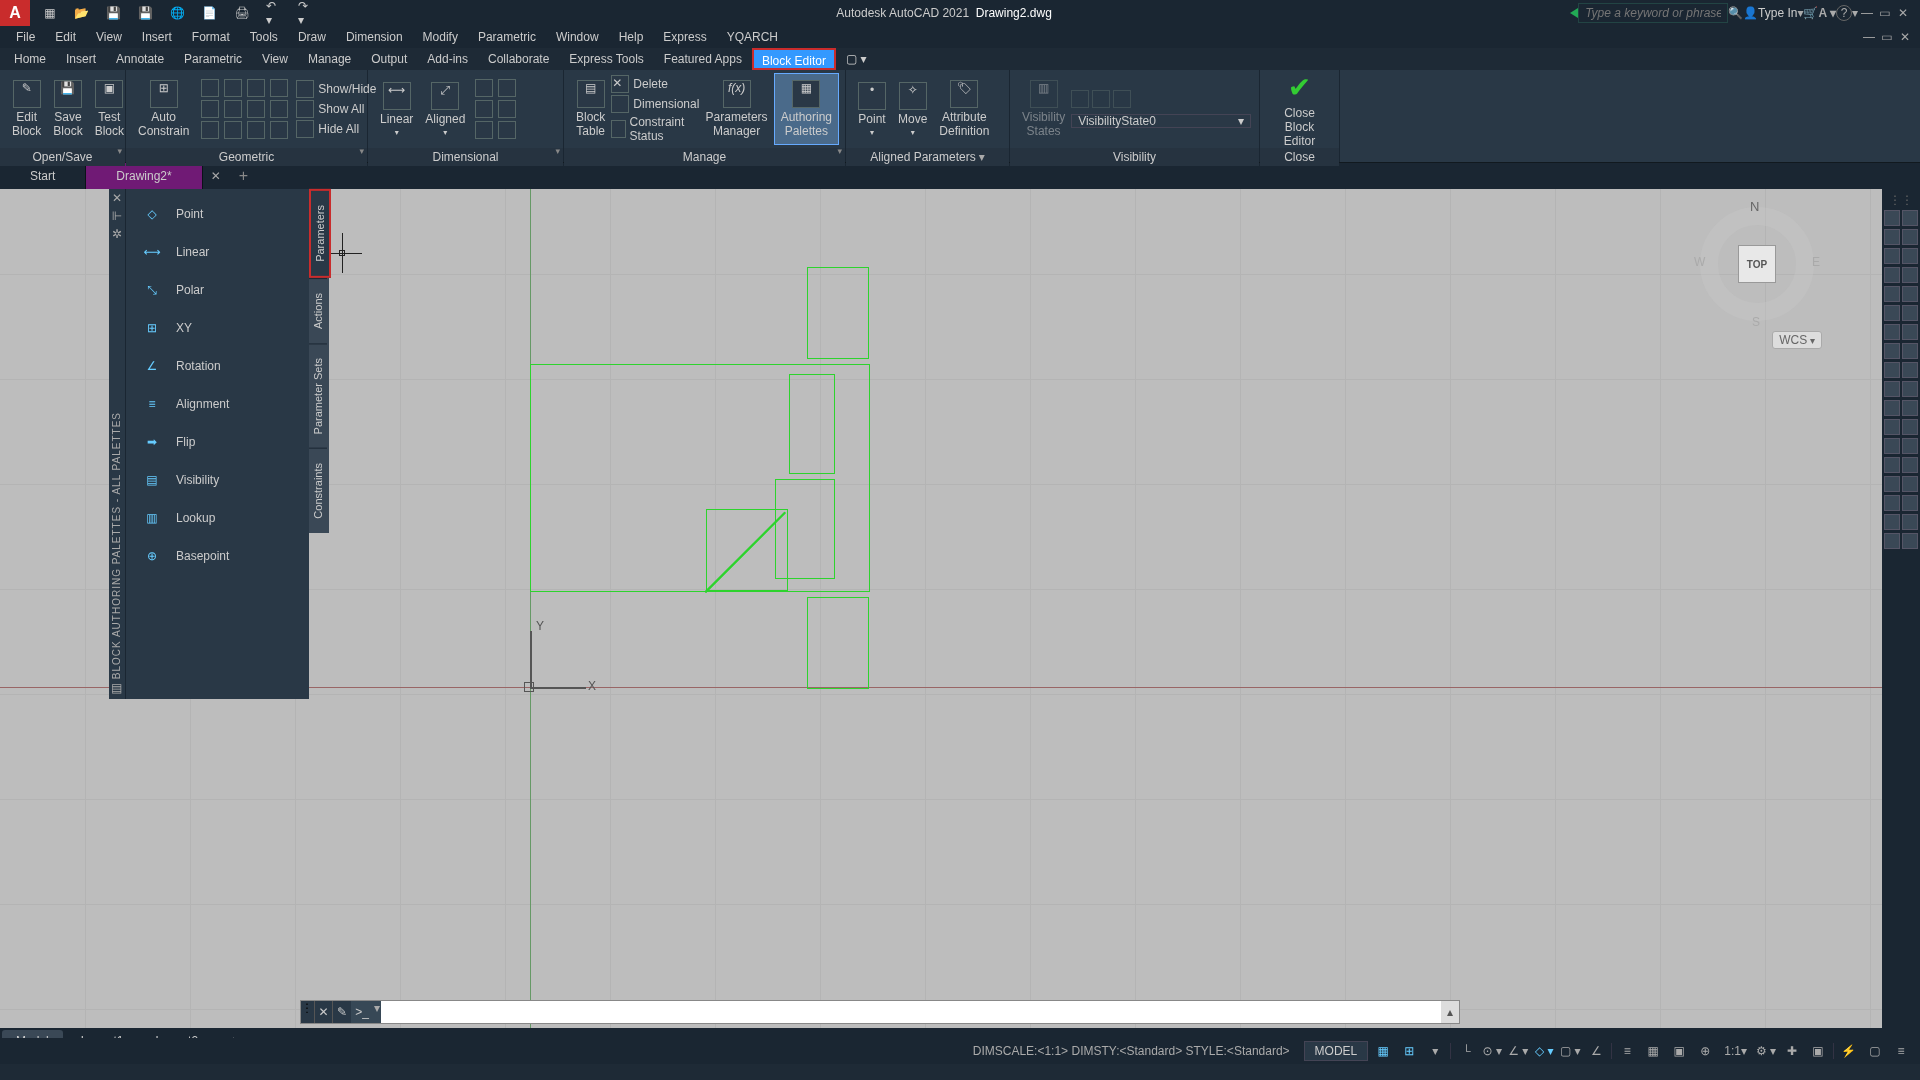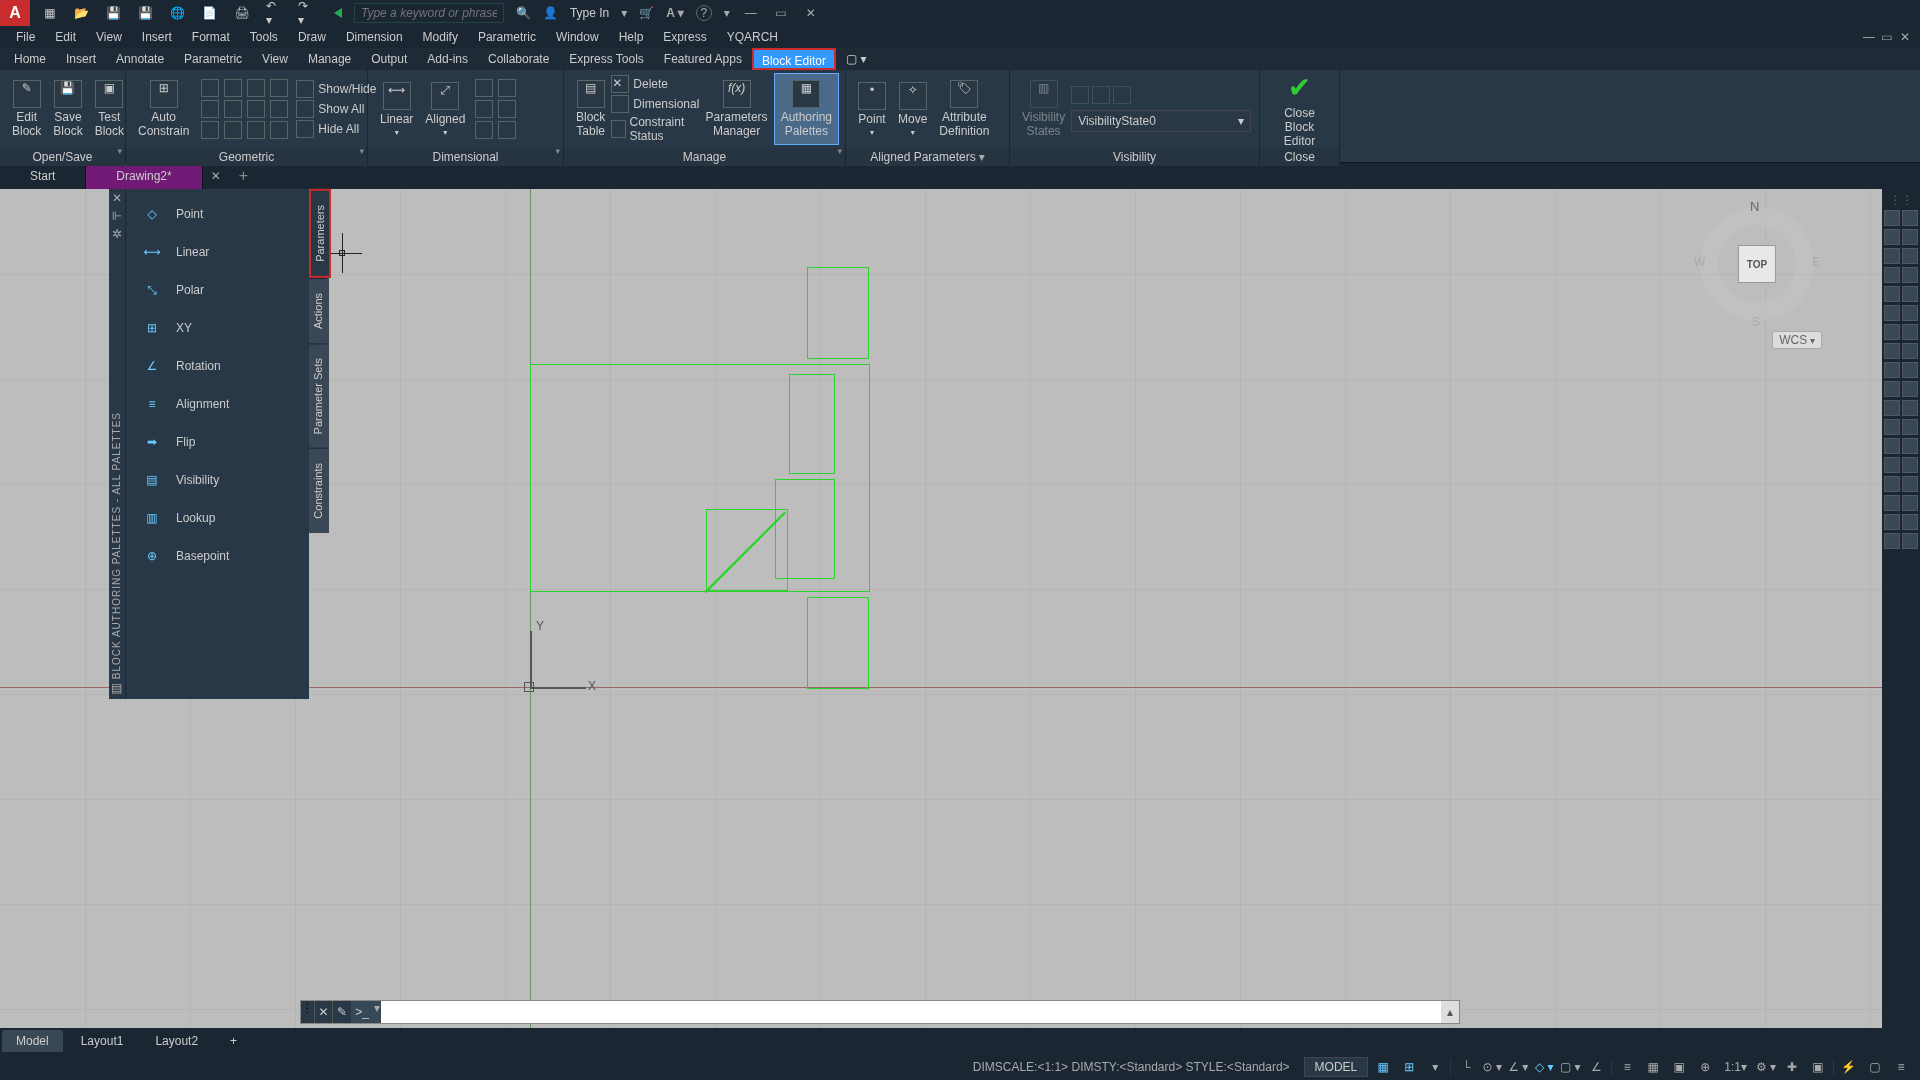--- a/index.html
+++ b/index.html
@@ -3,40 +3,40 @@
 <meta charset="utf-8">
 <style>
 *{margin:0;padding:0;box-sizing:border-box;font-family:Segoe UI,Arial,sans-serif;font-size:12px;user-select:none}
 body{width:1920px;height:1080px;overflow:hidden;background:#1e2a36}
 .titlebar{height:26px;background:#1a2632;display:flex;align-items:center;color:#ccc}
 .logo{width:30px;height:26px;background:#c92c2c;display:flex;align-items:center;justify-content:center;color:#fff;font-size:16px;font-weight:bold}
 .qat{display:flex;gap:16px;padding:0 12px;align-items:center}
 .qat-icon{width:16px;height:16px;display:flex;align-items:center;justify-content:center;color:#ccc}
 .title-center{flex:1;text-align:center;color:#ccc}
 .title-center span:last-child{color:#fff}
-.title-right{display:flex;gap:12px;align-items:center;padding:0 8px}
+.title-right{display:flex;align-items:center;padding:0 8px}
 .search-box{background:#1a2632;border:1px solid #244;padding:2px 6px;color:#999;font-style:italic;width:150px}
 .search-tri{width:0;height:0;border-top:5px solid transparent;border-bottom:5px solid transparent;border-right:8px solid #2a5}
 .win-btn{width:18px;text-align:center;color:#aaa}
 .menubar{height:22px;background:#1a2632;display:flex;align-items:center;padding:0 6px;justify-content:space-between}
 .menu-left,.menu-right{display:flex}
 .menu-item{padding:0 10px;color:#ccc;height:22px;line-height:22px}
 .ribbon-tabs{height:22px;background:#1e2a36;display:flex;align-items:center;padding:0 4px}
 .ribbon-tab{padding:0 10px;color:#ccc;height:22px;line-height:22px}
 .ribbon-tab.active{background:#3399ff;color:#fff;border:2px solid #c92c2c;padding:0 8px}
 .ribbon{height:93px;background:#293846;border-bottom:1px solid #11191f;display:flex}
 .panel{border-right:1px solid #1a2632;display:flex;flex-direction:column;position:relative}
 .panel-body{flex:1;display:flex;align-items:center;padding:3px 6px}
 .panel-title{height:18px;line-height:18px;text-align:center;color:#ccc;background:#263340;width:100%}
 .big-btn{display:flex;flex-direction:column;align-items:center;justify-content:center;padding:2px 6px;color:#ccc;text-align:center;gap:2px;height:72px}
 .big-btn.active{background:#4a6a8a;border:1px solid #6af}
 .big-ico{width:28px;height:28px;border:1px solid #566;background:#2a3846}
 .sm-row{display:flex;align-items:center;gap:4px;color:#ccc;padding:1px 0}
 .sm-ico{width:18px;height:18px;border:1px solid #566;background:#2a3846}
-.vis-combo{width:180px;height:22px;background:#2a3846;border:1px solid #445;color:#ccc;padding:0 6px;display:flex;align-items:center;justify-content:space-between}
+.vis-combo{width:180px;height:14px;background:#2a3846;border:1px solid #445;color:#ccc;padding:0 6px;display:flex;align-items:center;justify-content:space-between}
 .dd-arrow::after{content:"▾";color:#aaa;margin-left:3px}
 .doc-tabs{height:26px;background:#1a2632;display:flex;align-items:center}
 .dtab{padding:0 30px;color:#ccc;height:26px;line-height:26px;border-right:1px solid #0a1218}
 .dtab.active{background:#701a75}
 .dtab-close{padding:0 8px;color:#aaa}
 .dtab-plus{padding:0 10px;color:#888;font-size:16px}
 .workspace{position:absolute;top:189px;left:0;right:0;bottom:52px;background:#b8b8b8}
 .canvas{position:absolute;top:0;left:0;right:38px;bottom:0;background:#bdbdbd}
 .canvas::before{content:"";position:absolute;inset:0;background-image:linear-gradient(#adadad 1px,transparent 1px),linear-gradient(90deg,#adadad 1px,transparent 1px);background-size:105px 105px;background-position:-20px -20px;opacity:.5}
 .xline{position:absolute;left:0;right:0;height:1px;background:#966}
@@ -73,21 +73,21 @@
 .cmdline{position:absolute;left:300px;right:460px;bottom:56px;height:24px;display:flex;background:#f4f4f4;border:1px solid #888}
 .cmdline .grip{width:14px;background:#293846;border-right:1px solid #555}
 .cmdline .cx{width:18px;background:#293846;color:#ccc;text-align:center;line-height:22px;border-right:1px solid #555}
 .cmdline .cust{width:18px;background:#293846;color:#ccc;text-align:center;line-height:22px}
 .cmdline .prompt{width:22px;background:#374856;text-align:center;line-height:22px;color:#ccc}
 .cmdline .inp{flex:1;background:#fff}
 .cmdline .up{width:18px;background:#ddd;text-align:center;line-height:22px;color:#555}
 .bottom-tabs{position:absolute;left:0;bottom:26px;height:26px;background:#1a2632;display:flex;align-items:center;width:100%}
 .btab{padding:0 14px;color:#ccc;height:22px;line-height:22px;border-radius:3px 3px 0 0;margin:0 2px}
 .btab.active{background:#3a4856}
-.statusbar{position:absolute;left:0;right:0;bottom:0;height:26px;background:#1a2632;display:flex;align-items:center;justify-content:flex-end;color:#ccc;padding:0 8px;gap:4px}
+.statusbar{position:absolute;left:0;right:0;bottom:16px;height:26px;background:#1a2632;display:flex;align-items:center;justify-content:flex-end;color:#ccc;padding:0 8px;gap:4px}
 .st-txt{color:#aaa;margin-right:10px}
 .st-model{background:#293846;padding:2px 10px;border:1px solid #445}
 .st-ico{width:22px;height:20px;display:flex;align-items:center;justify-content:center;color:#aaa;border-right:0}
 .st-ico.on{color:#6cf}
 .st-sep{width:1px;height:16px;background:#334}
 .panel-drop::after{content:"▾";position:absolute;right:3px;bottom:2px;color:#888;font-size:9px}
 .checkmark{color:#3c3;font-size:28px}
 </style>
 </head>
 <body>
@@ -97,20 +97,23 @@
   <div class="qat">
     <span class="qat-icon">▦</span>
     <span class="qat-icon">📂</span>
     <span class="qat-icon">💾</span>
     <span class="qat-icon">💾</span>
     <span class="qat-icon">🌐</span>
     <span class="qat-icon">📄</span>
     <span class="qat-icon">🖨</span>
     <span class="qat-icon">↶ ▾</span>
     <span class="qat-icon">↷ ▾</span>
+  </div>
+  <div class="title-center">
+    <span>Autodesk AutoCAD 2021</span>&nbsp;&nbsp;<span>Drawing2.dwg</span>
   </div>
   <div class="title-right">
     <div class="search-tri"></div>
     <input class="search-box" placeholder="Type a keyword or phrase" style="">
     <span style="color:#aaa">🔍</span>
     <span style="color:#aaa">👤</span>
     <span>Type In</span>
     <span style="color:#aaa">▾</span>
     <span style="color:#aaa">🛒</span>
     <span style="color:#aaa;font-weight:bold">A ▾</span>

